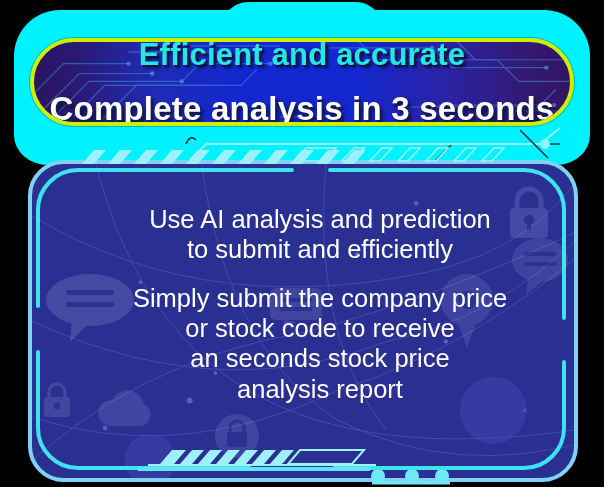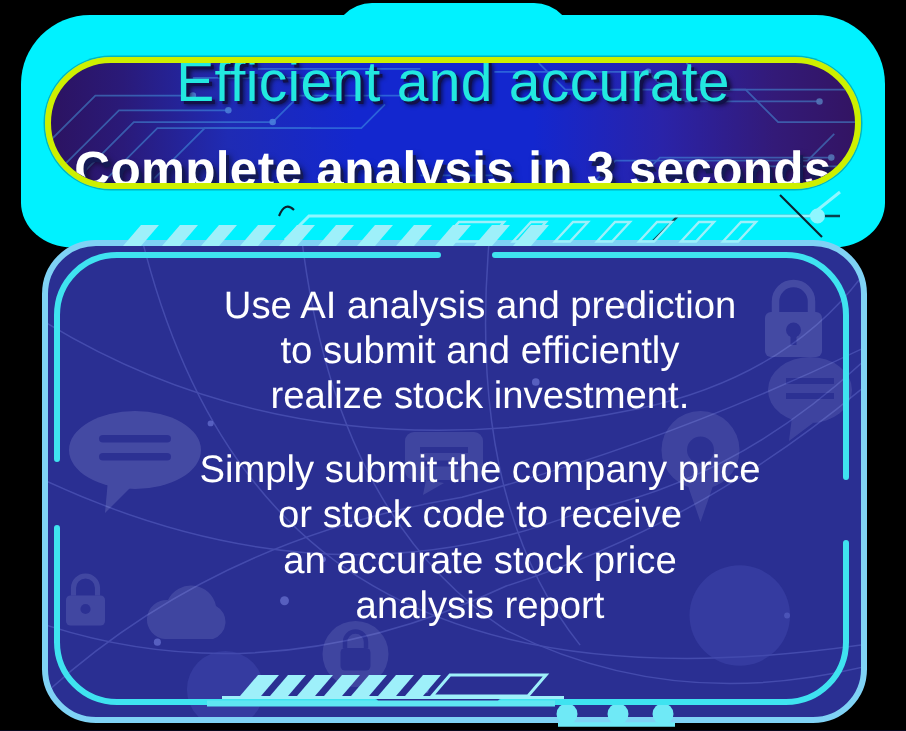--- a/index.html
+++ b/index.html
@@ -38,21 +38,21 @@
     box-shadow:0 0 0 1px rgba(0,0,0,.25);
   }
   .banner-circuit { position:absolute; inset:0; opacity:.55; }
   .banner-txt {
     position:absolute; inset:0; z-index:3;
     display:flex; flex-direction:column;
     align-items:center; justify-content:center;
     line-height:1.0;
   }
   .t-line1 {
-    font-size:38px; font-weight:normal; color:#22e8e0;
+    font-size:31px; font-weight:bold; color:#22e8e0;
     letter-spacing:.2px;
     text-shadow:2px 2px 0 #12104a, 3px 3px 3px rgba(0,0,0,.6);
     margin-bottom:2px;
   }
   .t-line2 {
     font-size:33px; font-weight:bold; color:#ffffff;
     letter-spacing:.2px;
     text-shadow:2px 3px 0 #141a55, 3px 4px 4px rgba(0,0,0,.55);
     margin-top:20px;
   }
@@ -308,23 +308,22 @@
       <circle cx="412" cy="6" r="7"></circle>
       <circle cx="442" cy="6" r="7"></circle>
     </g>
     <path d="M372,13 H450" stroke="#6fe9f6" stroke-width="3" fill="none"></path>
   </svg>
 
   <div class="body-copy">
     <div class="para p1">
       <span class="ln">Use AI analysis and prediction</span>
       <span class="ln">to submit and efficiently</span>
-      <span class="ln">realize stock investment.</span>
     </div>
     <div class="para p2">
       <span class="ln">Simply submit the company price</span>
       <span class="ln">or stock code to receive</span>
-      <span class="ln">an accurate stock price</span>
+      <span class="ln">an seconds stock price</span>
       <span class="ln">analysis report</span>
     </div>
   </div>
 
 </div>
 
 </body></html>

